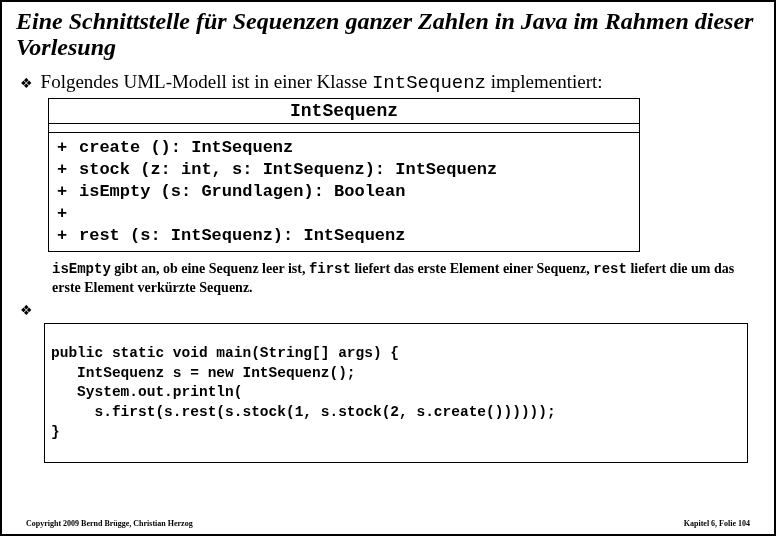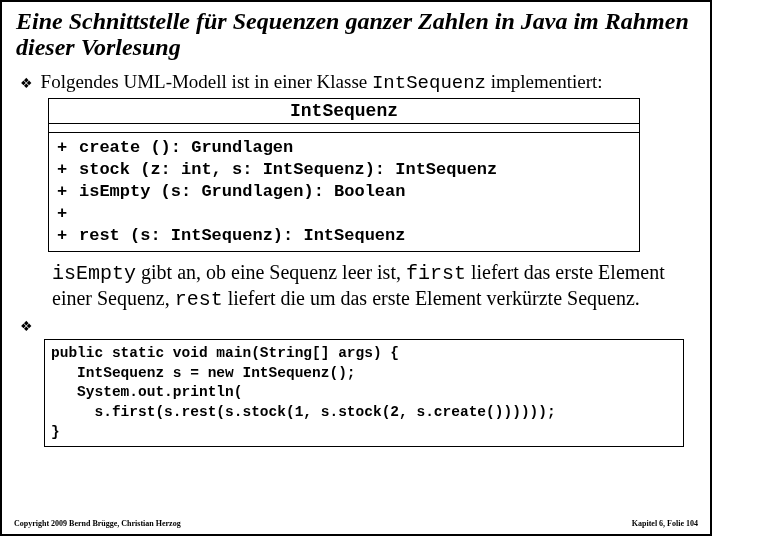--- a/index.html
+++ b/index.html
@@ -9,21 +9,21 @@
     height: 540px;
     font-family: "Times New Roman", serif;
     background: #ffffff;
     color: #000000;
     overflow: hidden;
     box-sizing: border-box;
     position: relative;
   }
   .slide {
     border: 2px solid #000;
-    width: 712px;
+    width: 776px;
     height: 536px;
     box-sizing: border-box;
     position: relative;
   }
   .title {
     font-style: italic;
     font-weight: bold;
     font-size: 24px;
     padding: 6px 12px 4px 14px;
     line-height: 1.1;
@@ -65,43 +65,44 @@
     padding: 4px 8px;
     font-family: "Courier New", monospace;
     font-weight: bold;
     font-size: 17px;
     line-height: 1.3;
   }
   .op-row { display: flex; }
   .op-sign { width: 22px; }
   .desc {
     margin: 4px 12px 2px 32px;
-    font-size: 20px;
+    font-size: 14px;
     line-height: 1.25;
+    font-weight: bold;
   }
   .codebox {
     border: 1.5px solid #000;
     margin: 4px 12px 0 24px;
-    padding: 4px 6px;
+    padding: 20px 6px;
     font-family: "Courier New", monospace;
     font-weight: bold;
     font-size: 14.5px;
     line-height: 1.35;
     white-space: pre;
   }
   .footer {
     position: absolute;
     bottom: 6px;
     left: 0;
     width: 100%;
     display: flex;
     justify-content: space-between;
     font-size: 8px;
     font-weight: bold;
-    padding: 0 12px;
+    padding: 0 24px;
     box-sizing: border-box;
   }
 </style>
 </head>
 <body>
 
 <div class="slide">
 
   <div class="title">Eine Schnittstelle für Sequenzen ganzer Zahlen in Java im Rahmen dieser Vorlesung</div>
 
@@ -113,21 +114,21 @@
         <span>Folgendes UML-Modell ist in einer Klasse </span><span class="mono">IntSequenz</span><span> implementiert:</span>
       </span>
     </div>
 
     <div class="uml">
       <div class="uml-title">IntSequenz</div>
       <div class="uml-mid"></div>
       <div class="uml-ops">
         <div class="op-row">
             <span class="op-sign">+</span>
-            <span>create (): Grundlagen</span>
+            <span>create (): IntSequenz</span>
           </div>
         <div class="op-row">
             <span class="op-sign">+</span>
             <span>stock (z: int, s: IntSequenz): IntSequenz</span>
           </div>
         <div class="op-row">
             <span class="op-sign">+</span>
             <span>isEmpty (s: Grundlagen): Boolean</span>
           </div>
         <div class="op-row">

